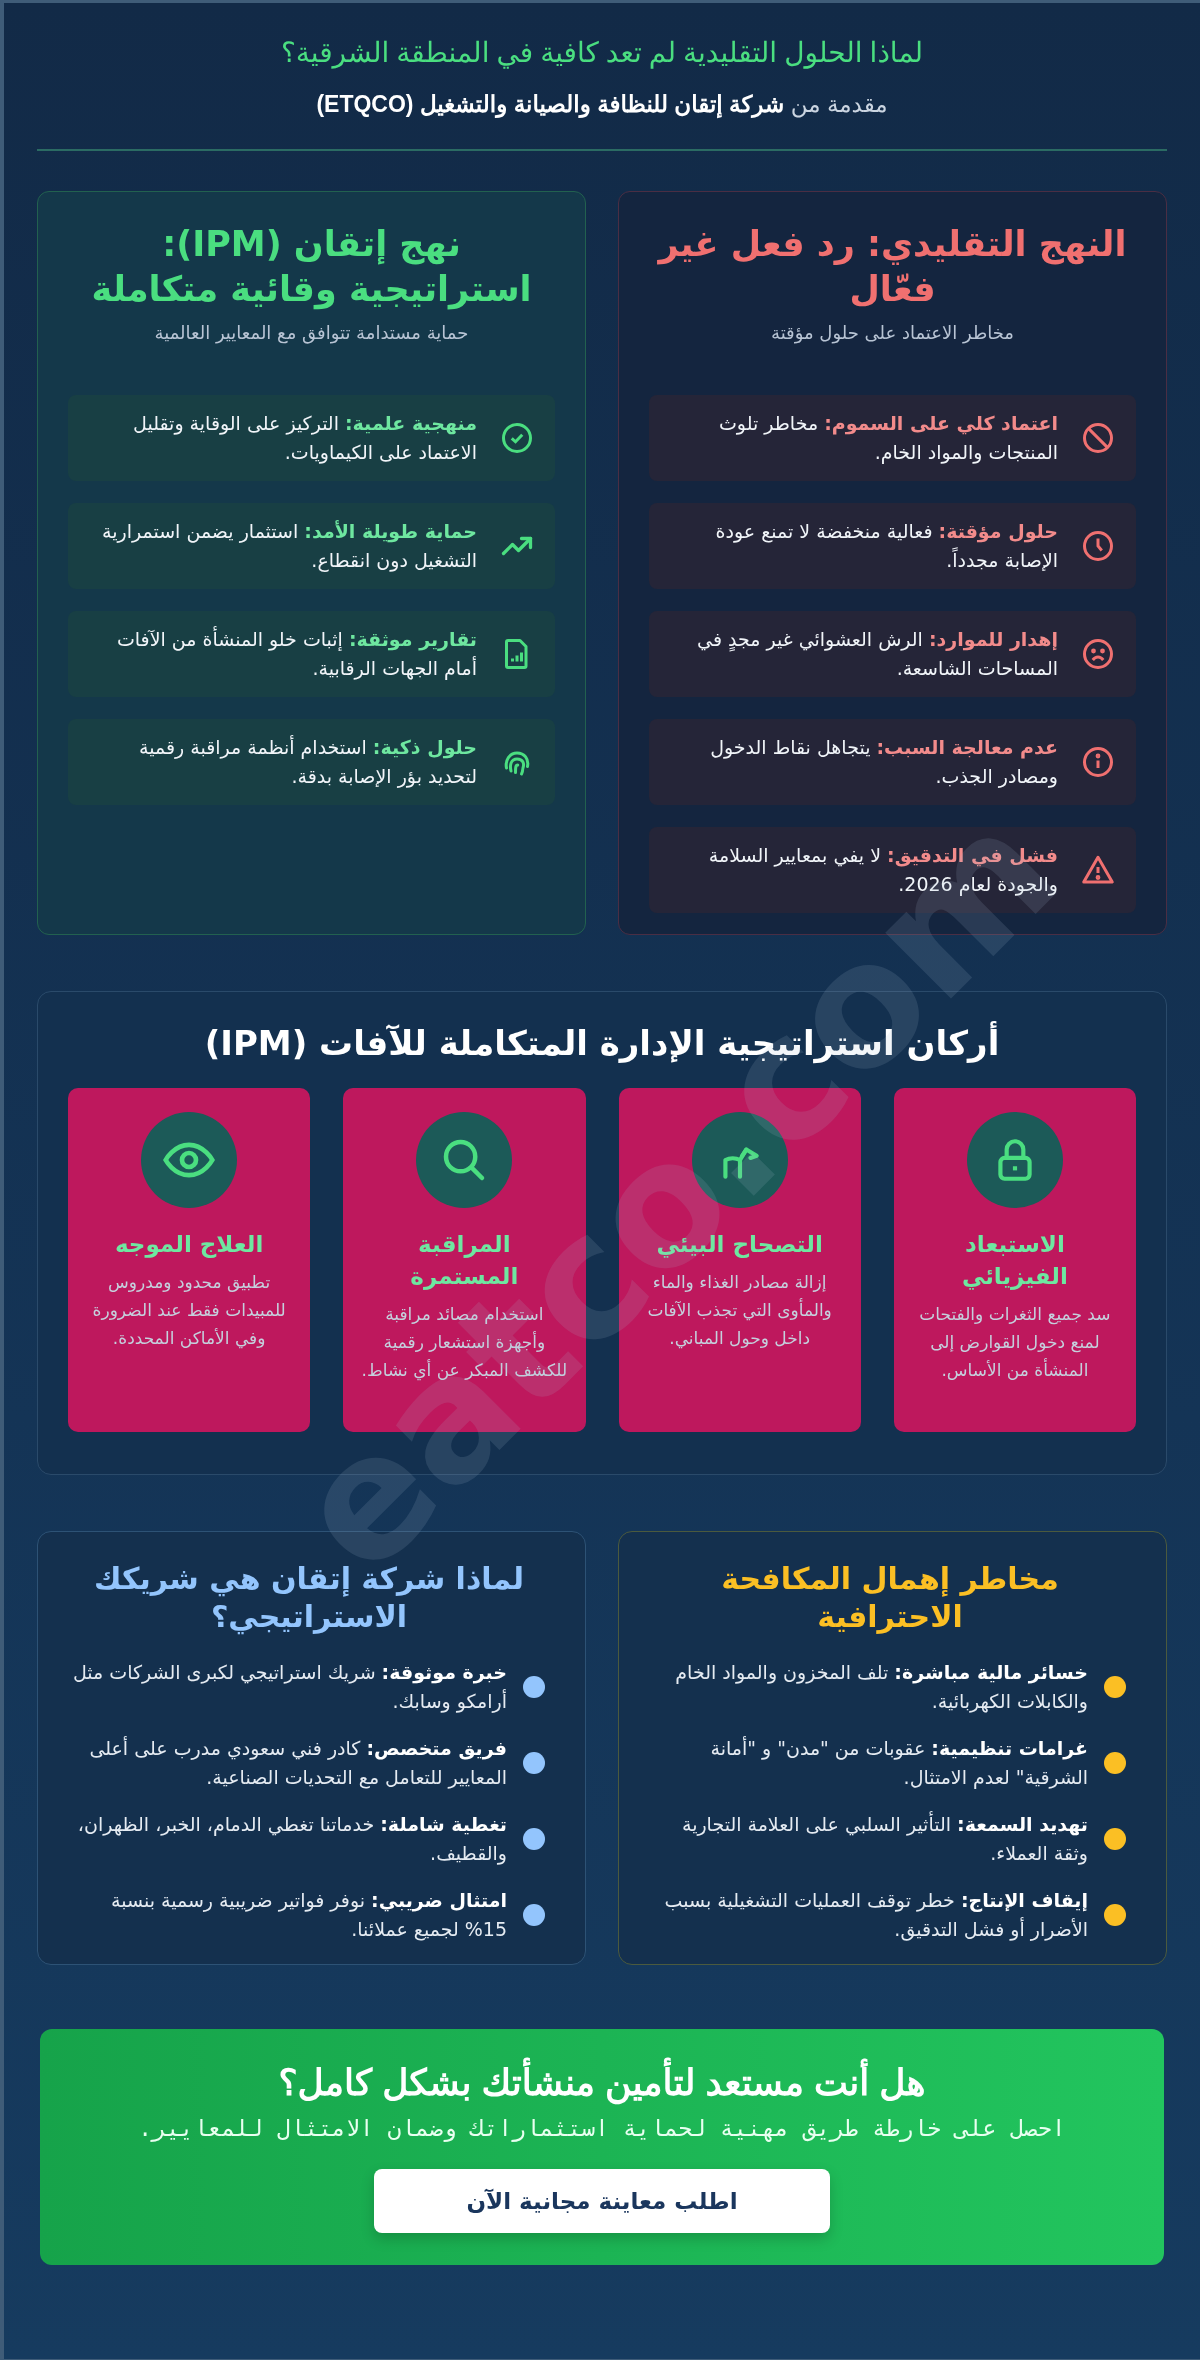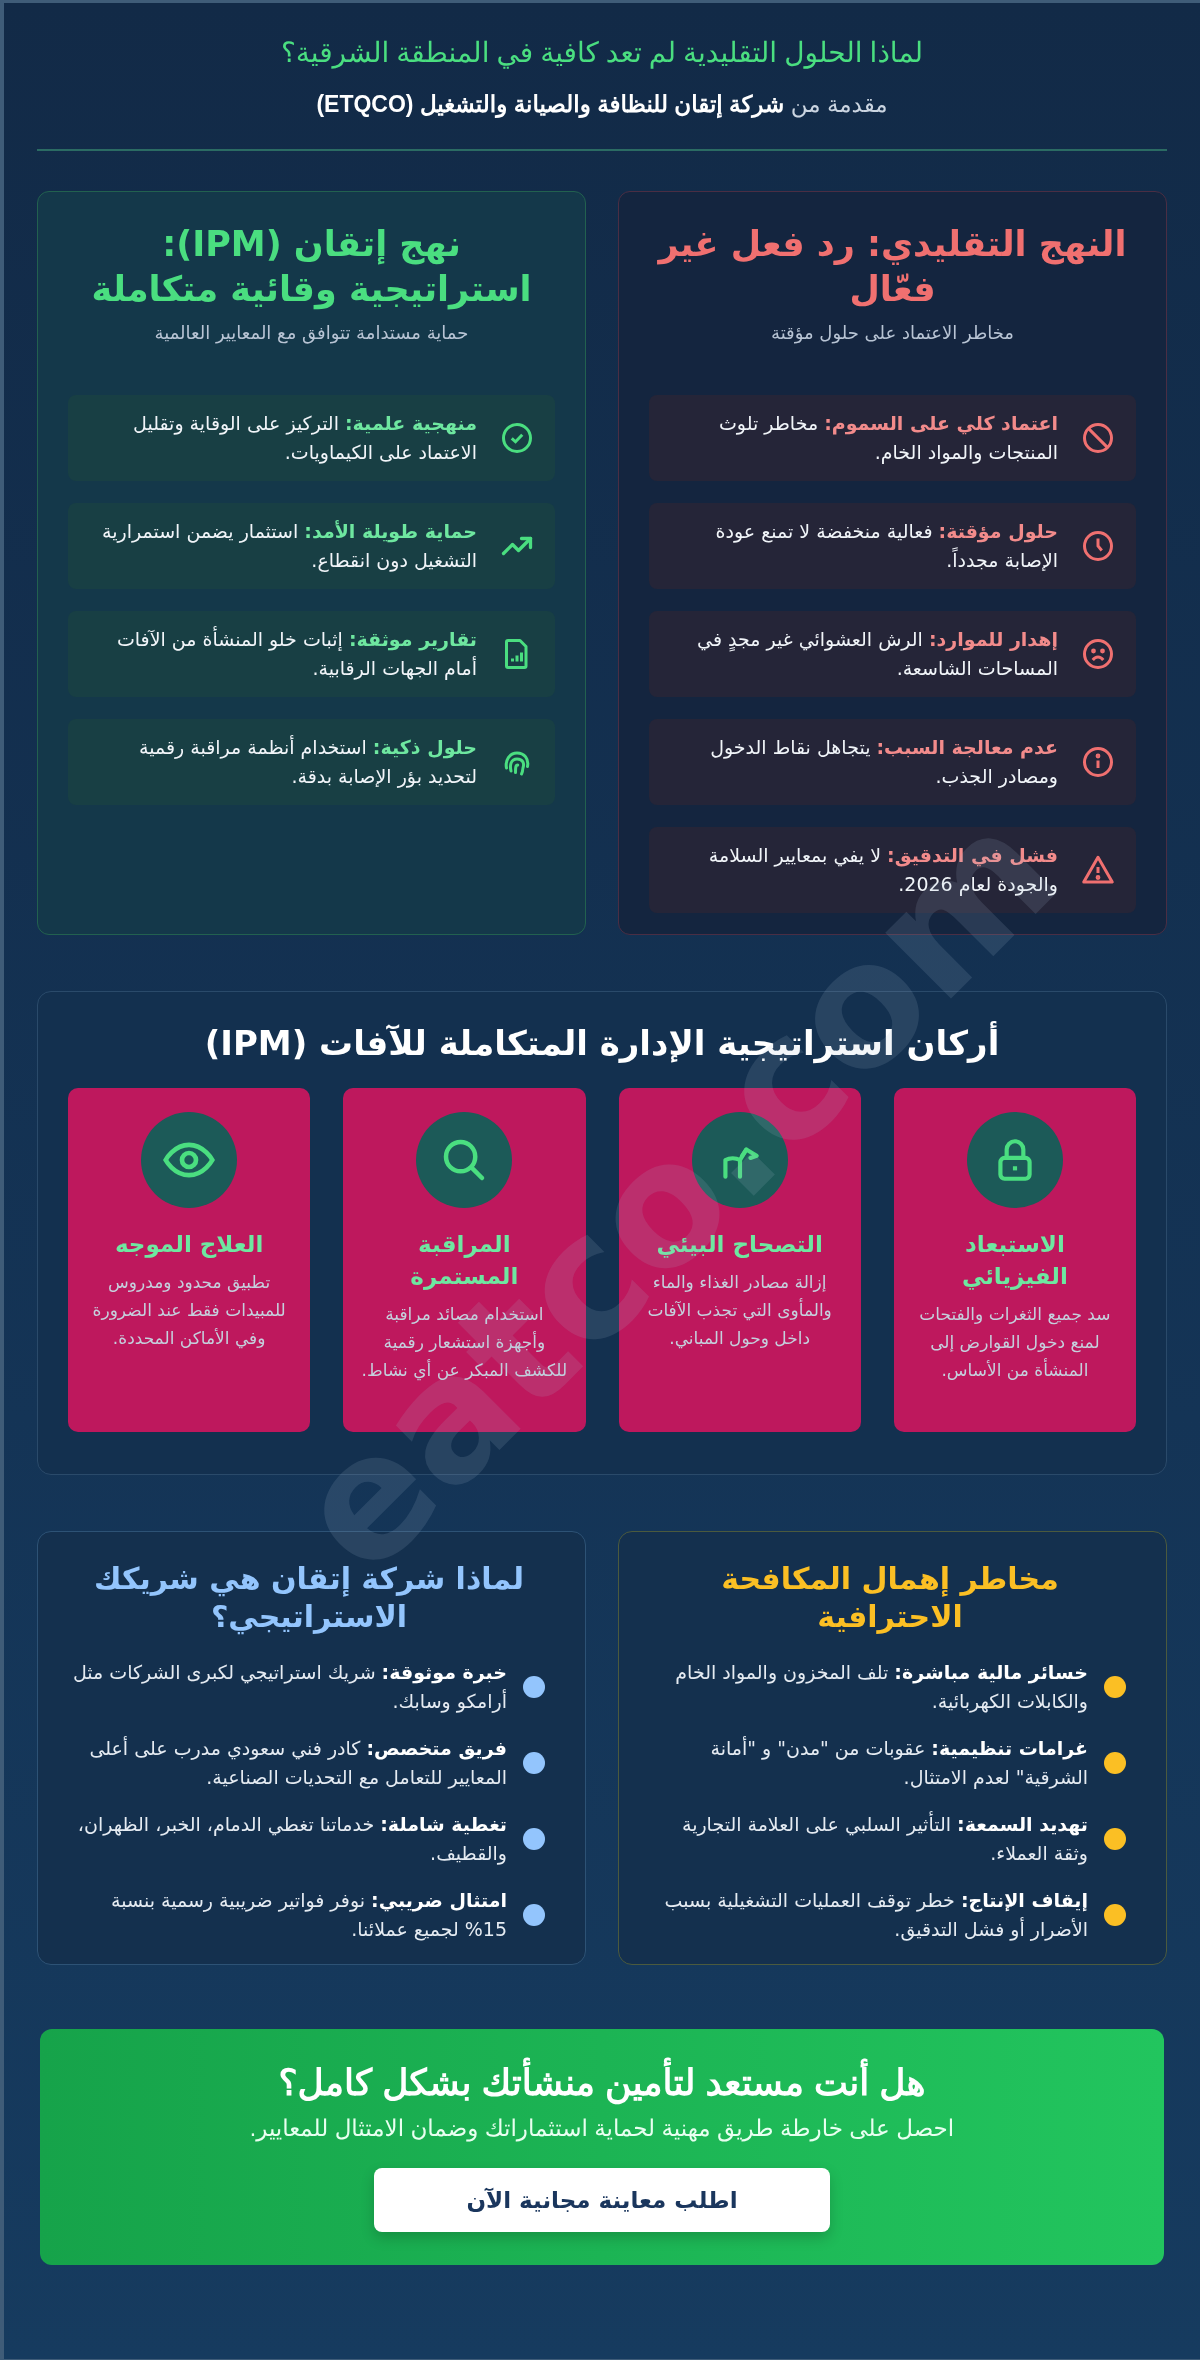--- a/index.html
+++ b/index.html
@@ -98,21 +98,21 @@
   .bullet .text { font-size: 19px; line-height: 29px; color: #e5ebf2; }
   .bullet .text b { color: #ffffff; }
 
   
   .cta {
     margin: 64px 36px 0 36px; border-radius: 12px; height: 236px;
     background: linear-gradient(90deg, #16a34a 0%, #22c55e 100%);
     text-align: center; padding-top: 30px;
   }
   .cta h2 { font-family: "Liberation Sans", sans-serif; font-size: 36px; font-weight: 700; color: #fff; line-height: 48px; }
-  .cta p { font-family: Liberation Sans, sans-serif; font-size: 23px; color: #e8fff0; margin-top: 8px; }
+  .cta p { font-family: Liberation Mono, monospace; font-size: 23px; color: #e8fff0; margin-top: 8px; }
   .cta button {
     margin-top: 26px; background: #ffffff; color: #1a365d; border: none;
     border-radius: 8px; width: 456px; height: 64px; font-family: "DejaVu Sans", sans-serif;
     font-size: 23px; font-weight: 700; box-shadow: 0 6px 14px rgba(0,0,0,0.18); cursor: pointer;
   }
 
   
   .watermark {
     position: absolute; left: 190px; top: 1120px; width: 900px;
     transform: rotate(-45deg); transform-origin: center;

